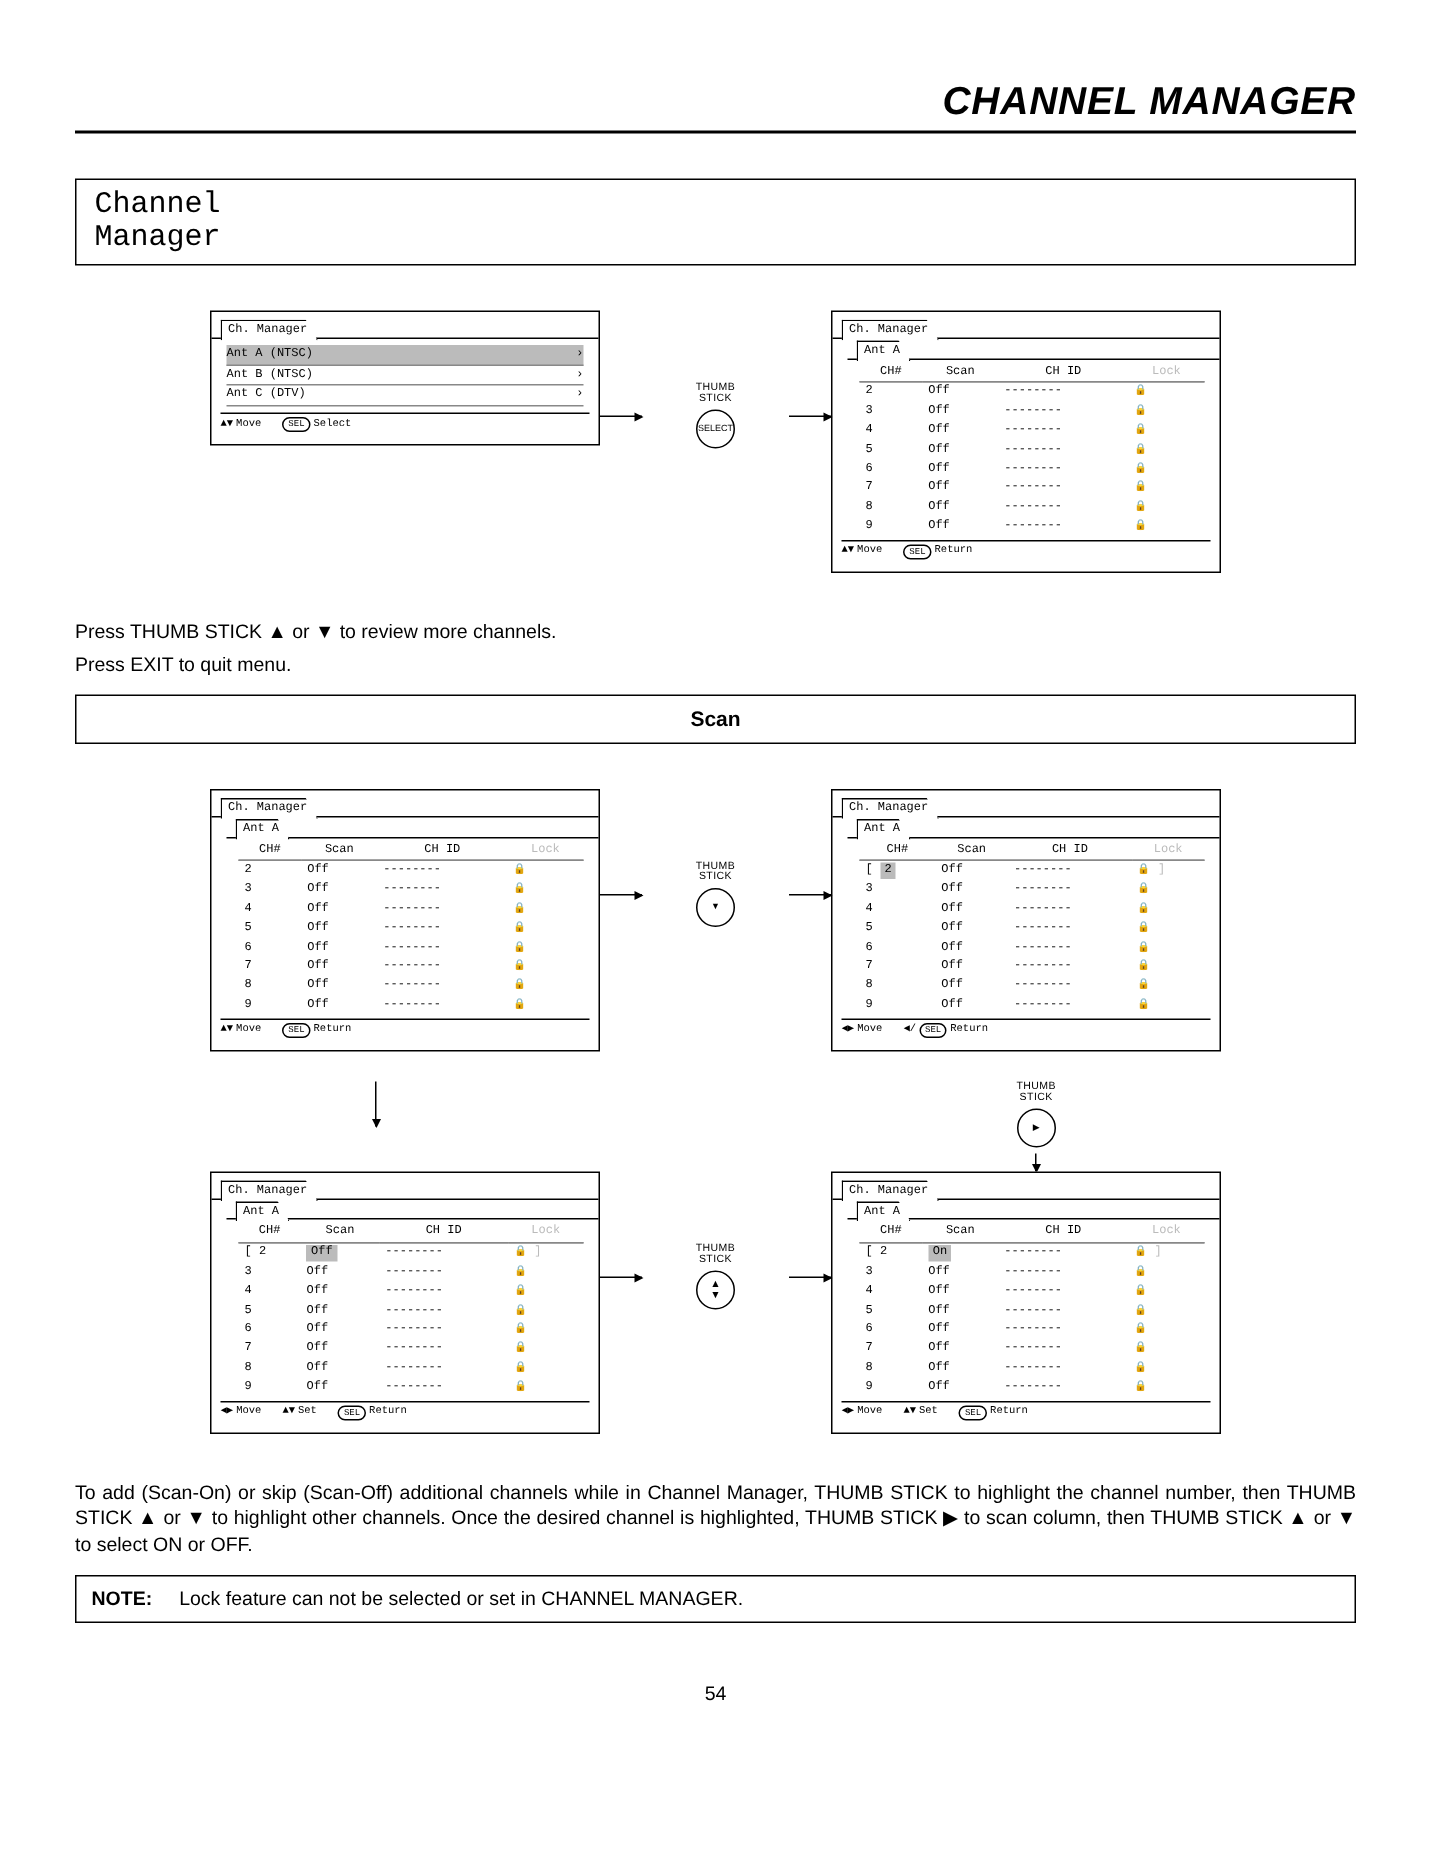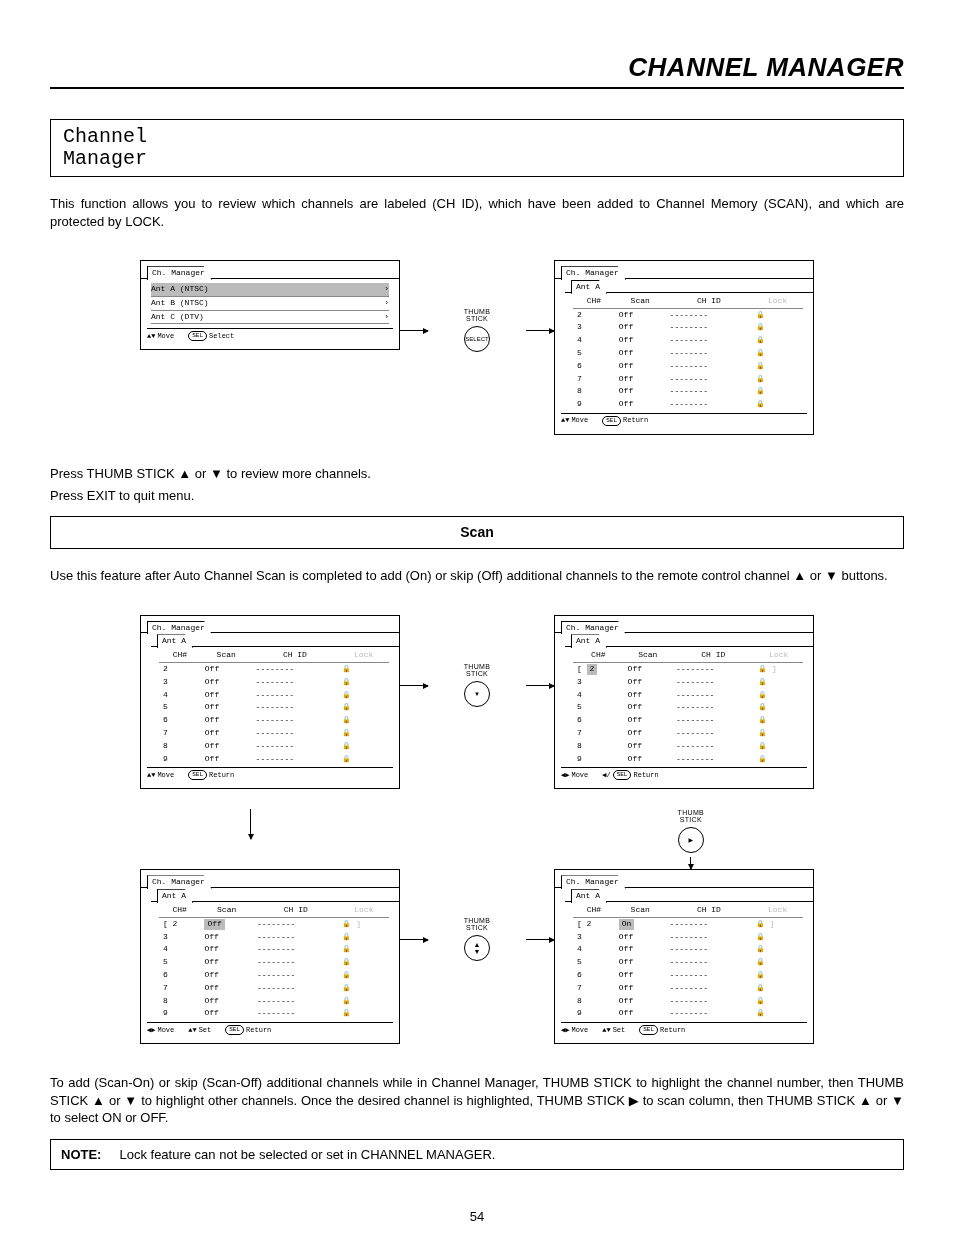--- a/index.html
+++ b/index.html
@@ -146,21 +146,20 @@
   .page-num { text-align:center; font-size:13px; margin-top:38px; }
 </style>
 </head>
 <body>
 
 <div class="page-title">CHANNEL MANAGER</div>
 
 <div class="intro-row">
   <div class="box-label">Channel
 Manager</div>
-  <div class="intro-text">This function allows you to review which channels are labeled (CH ID), which have been added to Channel Memory (SCAN), and which are protected by LOCK.</div>
 </div>
 
 <div class="two-panel-row">
 
   <div class="panel">
     <div class="panel-box">
       <span class="tab">Ch. Manager</span>
       <div class="tab-line"></div>
       <div class="menu-list">
         <div class="menu-row hl">
@@ -274,21 +273,20 @@
       </div>
     </div>
   </div>
 </div>
 
 <div class="para">Press THUMB STICK ▲ or ▼ to review more channels.</div>
 <div class="para" style="margin-top:-8px;">Press EXIT to quit menu.</div>
 
 <div class="intro-row" style="margin-top:10px;">
   <div class="box-label-small">Scan</div>
-  <div class="scan-text">Use this feature after Auto Channel Scan is completed to add (On) or skip (Off) additional channels to the remote control channel ▲ or ▼ buttons.</div>
 </div>
 
 <div class="two-panel-row">
   <div class="panel">
     <div class="panel-box">
       <span class="tab">Ch. Manager</span><div class="tab-line"></div>
       <div class="subtab-wrap"><span class="tab">Ant A</span><div class="tab-line"></div></div>
       <div class="table-wrap">
         <table class="ch-table">
             <thead>

